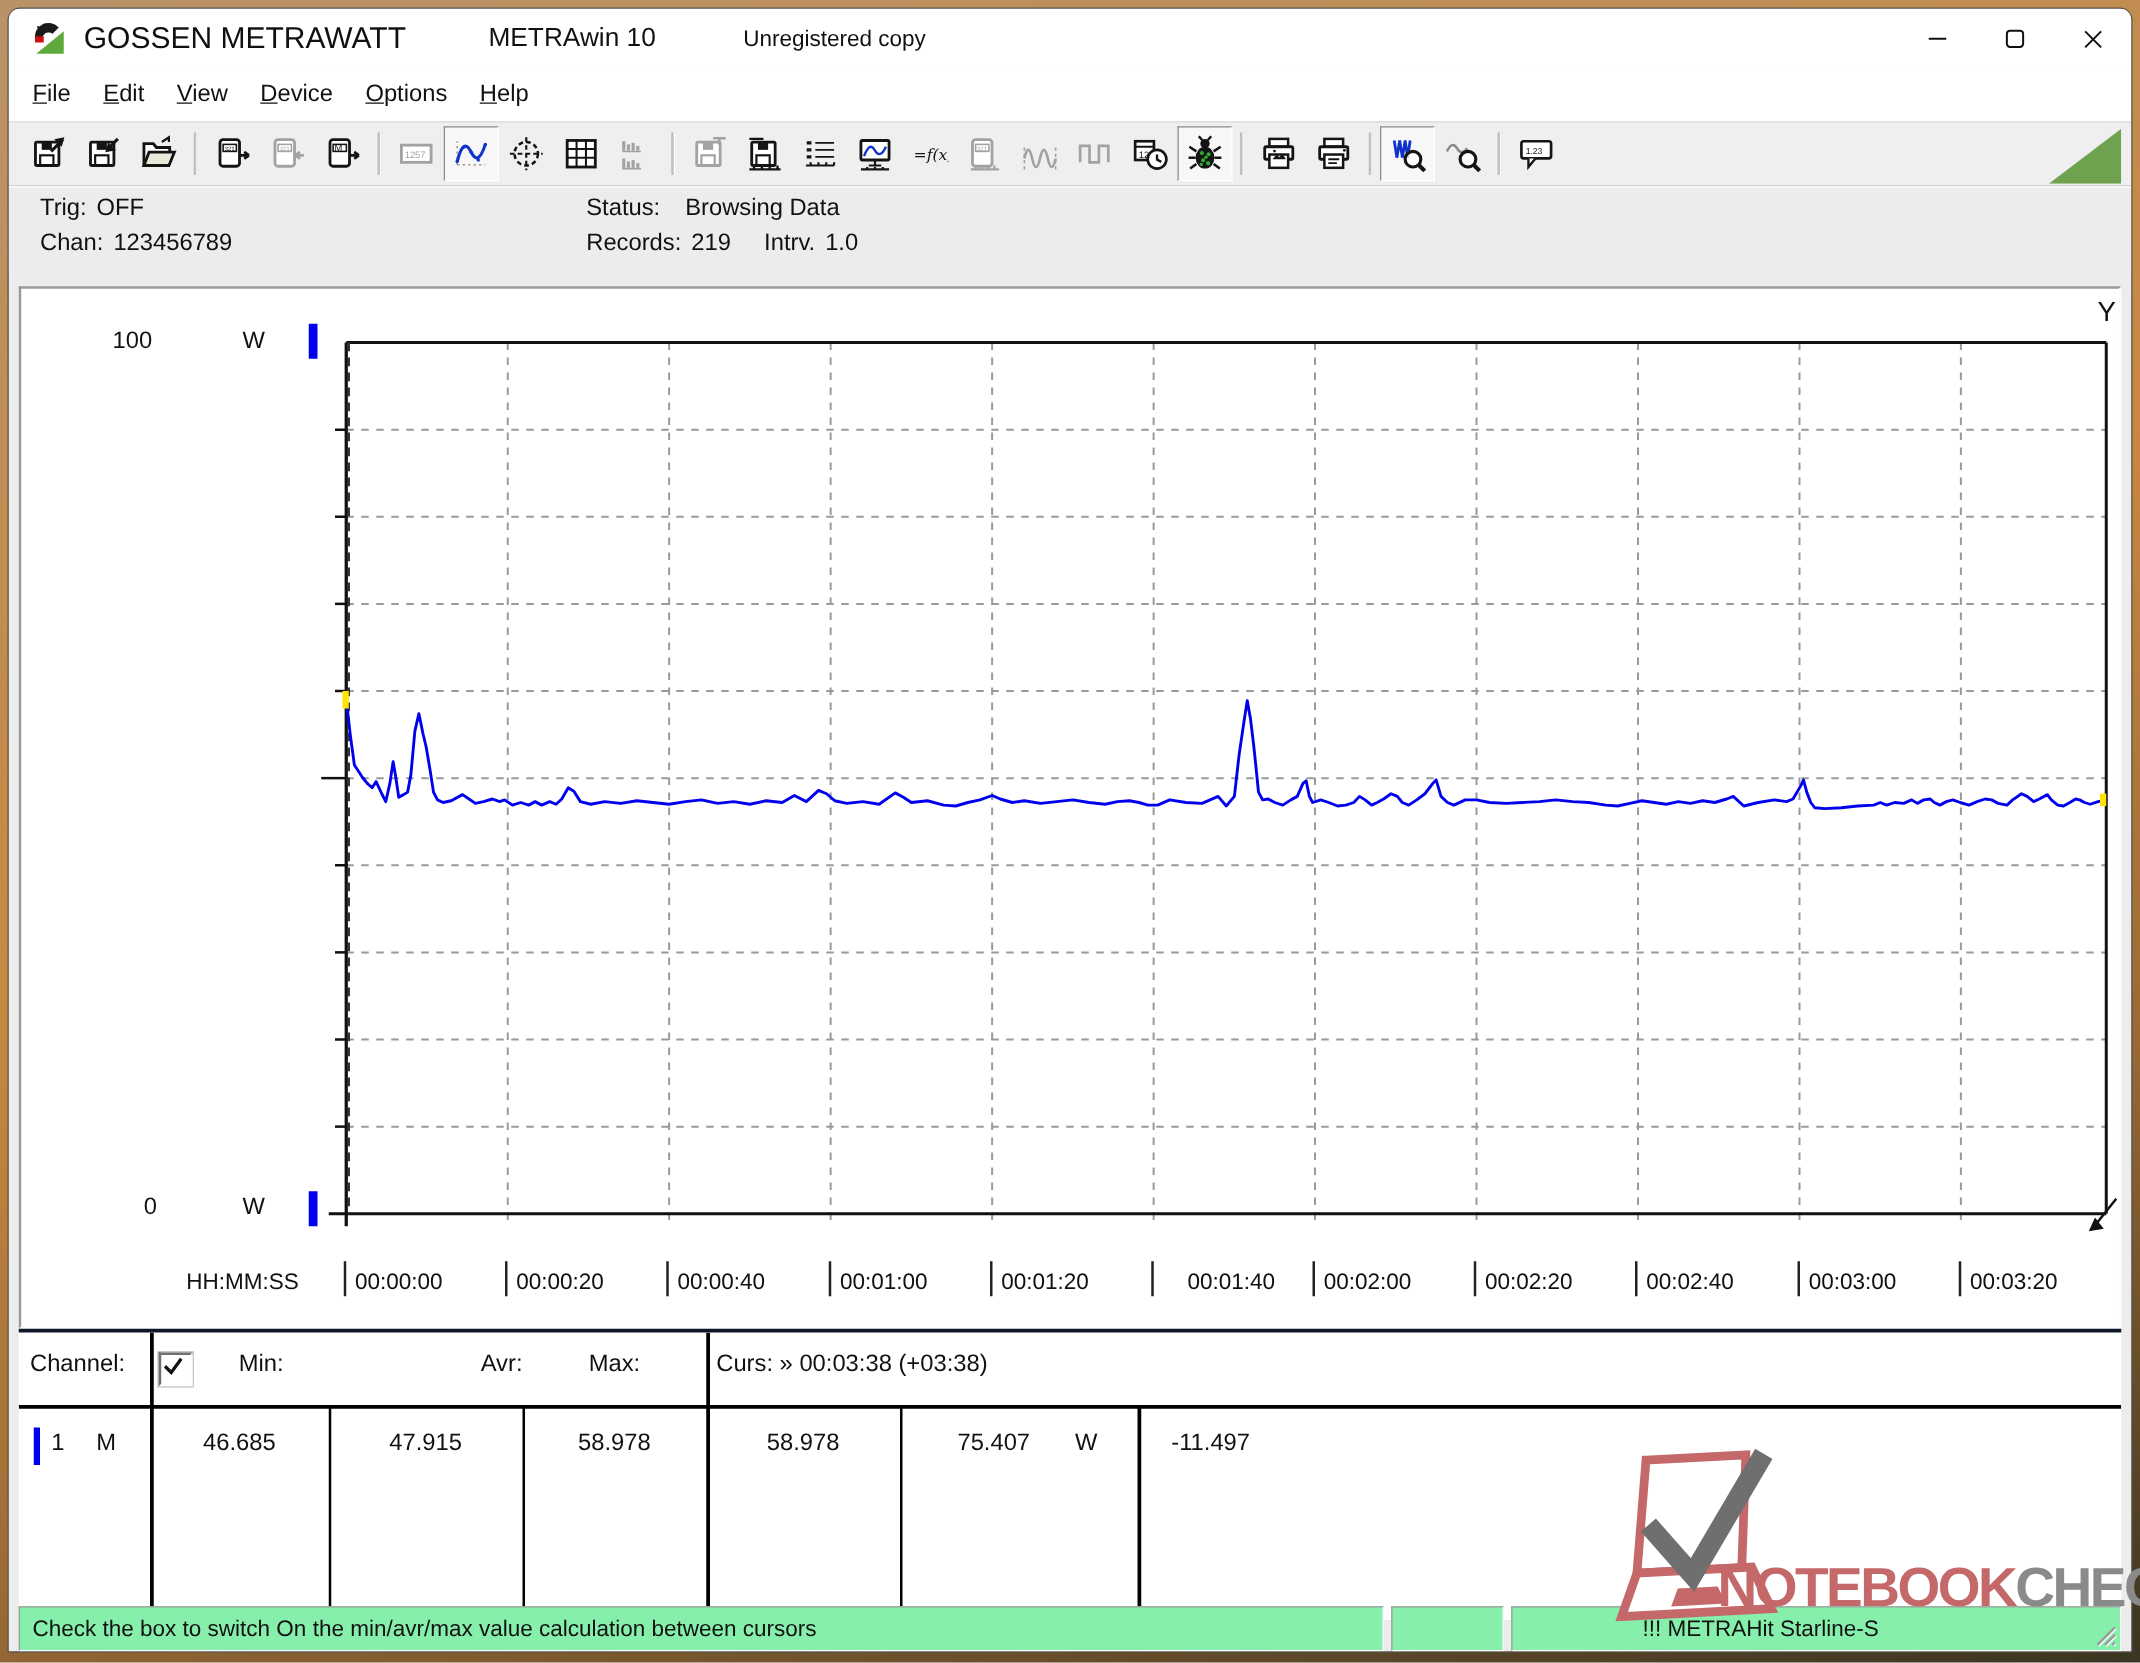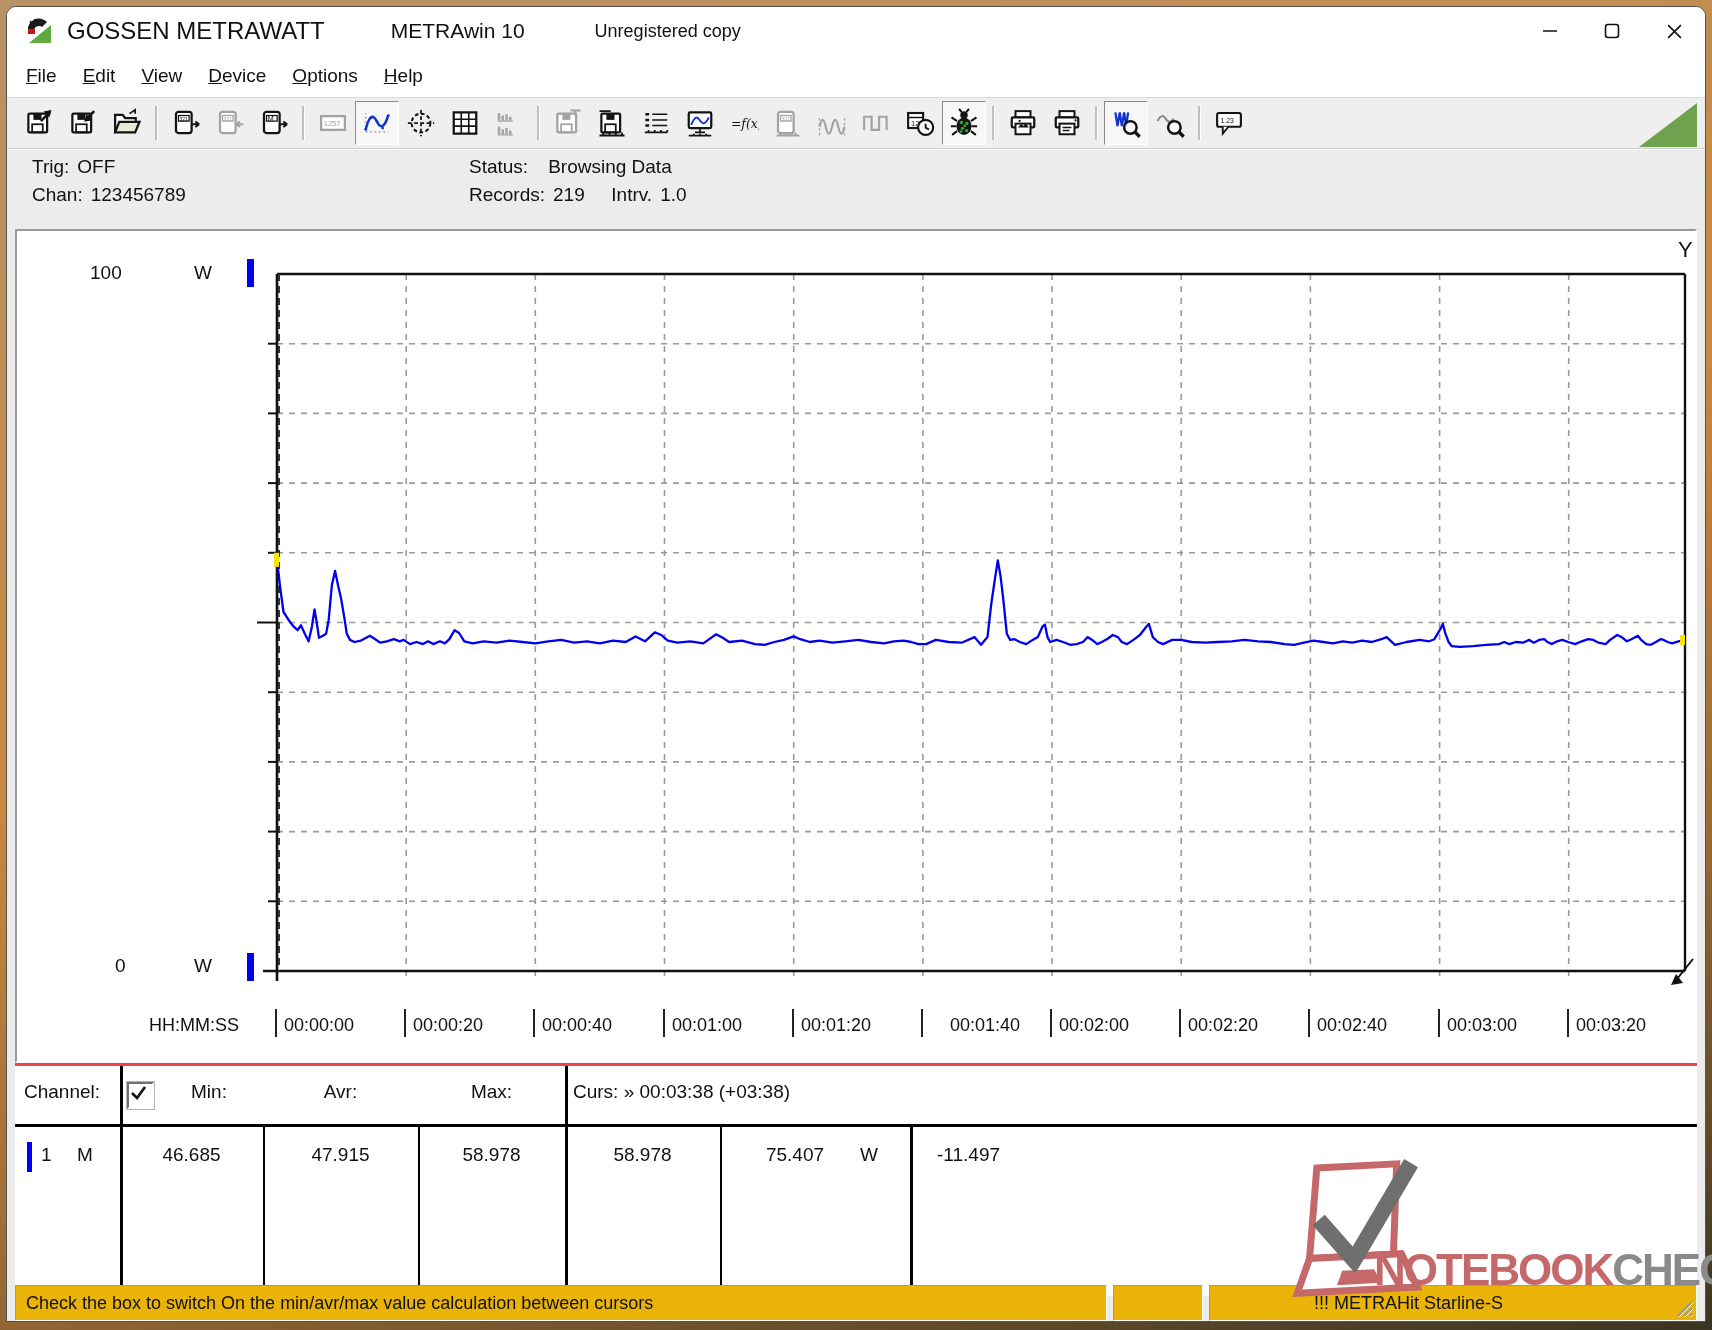--- a/index.html
+++ b/index.html
@@ -42,31 +42,31 @@
   
   .chartpanel{position:absolute;left:8px;right:8px;top:222px;height:830px;background:#fff;
     border:2px solid;border-color:#9a9a9a #fdfdfd #fdfdfd #9a9a9a;}
   .chartpanel .abs{position:absolute;font-size:19px;}
   #chartsvg{position:absolute;left:0;top:0;}
   .ymark{position:absolute;width:7px;background:#0000ee;}
   .timelabel{position:absolute;font-size:18px;white-space:nowrap;}
   .timetick{position:absolute;width:2px;height:28px;background:#222;}
   
   .tablepanel{position:absolute;left:8px;right:8px;top:1056px;height:230px;background:#fff;
-    border-top:3px solid #ef4444;overflow:hidden;font-size:19px;}
+    border-top:3px solid #0f172a;overflow:hidden;font-size:19px;}
   .tablepanel .vline{position:absolute;background:#000;}
   .hdrline{position:absolute;left:0;right:0;top:58px;height:3px;background:#000;}
   .tp-abs{position:absolute;white-space:nowrap;}
   .chk{position:absolute;left:112px;top:16px;width:23px;height:23px;background:#fff;
     border:2px solid;border-color:#6f6f6f #fdfdfd #fdfdfd #6f6f6f;box-shadow:0 0 0 1px #b5b5b5;}
   .chbar{position:absolute;left:12px;top:76px;width:5px;height:30px;background:#0000ee;}
   
   .statusbar{position:absolute;left:8px;right:8px;bottom:0;height:36px;display:flex;gap:6px;
     padding-top:3px;font-size:18px;}
-  .seg{background:#eab308;border:1px solid;border-color:#9b9b9b #ffffff #ffffff #9b9b9b;
+  .seg{background:#86efac;border:1px solid;border-color:#9b9b9b #ffffff #ffffff #9b9b9b;
     display:flex;align-items:center;}
   .seg1{flex:1;padding-left:10px;}
   .seg2{width:88px;}
   .seg3{width:382px;padding-left:104px;position:relative;}
   .grip{position:absolute;right:2px;bottom:2px;}
   
   .watermark{position:absolute;left:1282px;top:1138px;width:430px;height:180px;z-index:50;pointer-events:none;}
 </style>
 </head>
 <body>
@@ -446,21 +446,21 @@
 
   <div class="tablepanel" id="tablepanel">
     <div class="hdrline"></div>
     <div class="tp-abs" style="left:9px;top:15px;">Channel:</div>
     <div class="chk">
       <svg width="19" height="19" viewBox="0 0 19 19">
         <path d="M3 9 L8 14 L16 3" fill="none" stroke="#111" stroke-width="2.6"></path>
       </svg>
     </div>
     <div class="tp-abs" style="left:140px;width:108px;top:15px;text-align:center;">Min:</div>
-    <div class="tp-abs" style="left:248px;width:155px;top:15px;text-align:center;">Avr:</div>
+    <div class="tp-abs" style="left:248px;width:155px;top:15px;text-align:right;">Avr:</div>
     <div class="tp-abs" style="left:403px;width:147px;top:15px;text-align:center;">Max:</div>
     <div class="tp-abs" style="left:558px;top:15px;">Curs: » 00:03:38 (+03:38)</div>
 
     <div class="chbar"></div>
     <div class="tp-abs" style="left:26px;top:78px;">1</div>
     <div class="tp-abs" style="left:62px;top:78px;">M</div>
     <div class="tp-abs" style="left:105px;width:143px;top:78px;text-align:center;">46.685</div>
     <div class="tp-abs" style="left:248px;width:155px;top:78px;text-align:center;">47.915</div>
     <div class="tp-abs" style="left:403px;width:147px;top:78px;text-align:center;">58.978</div>
     <div class="tp-abs" style="left:550px;width:155px;top:78px;text-align:center;">58.978</div>

